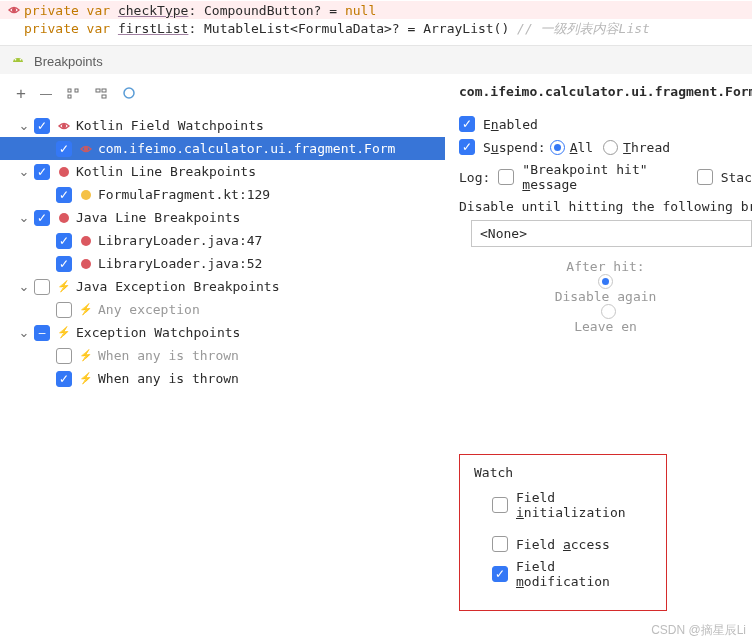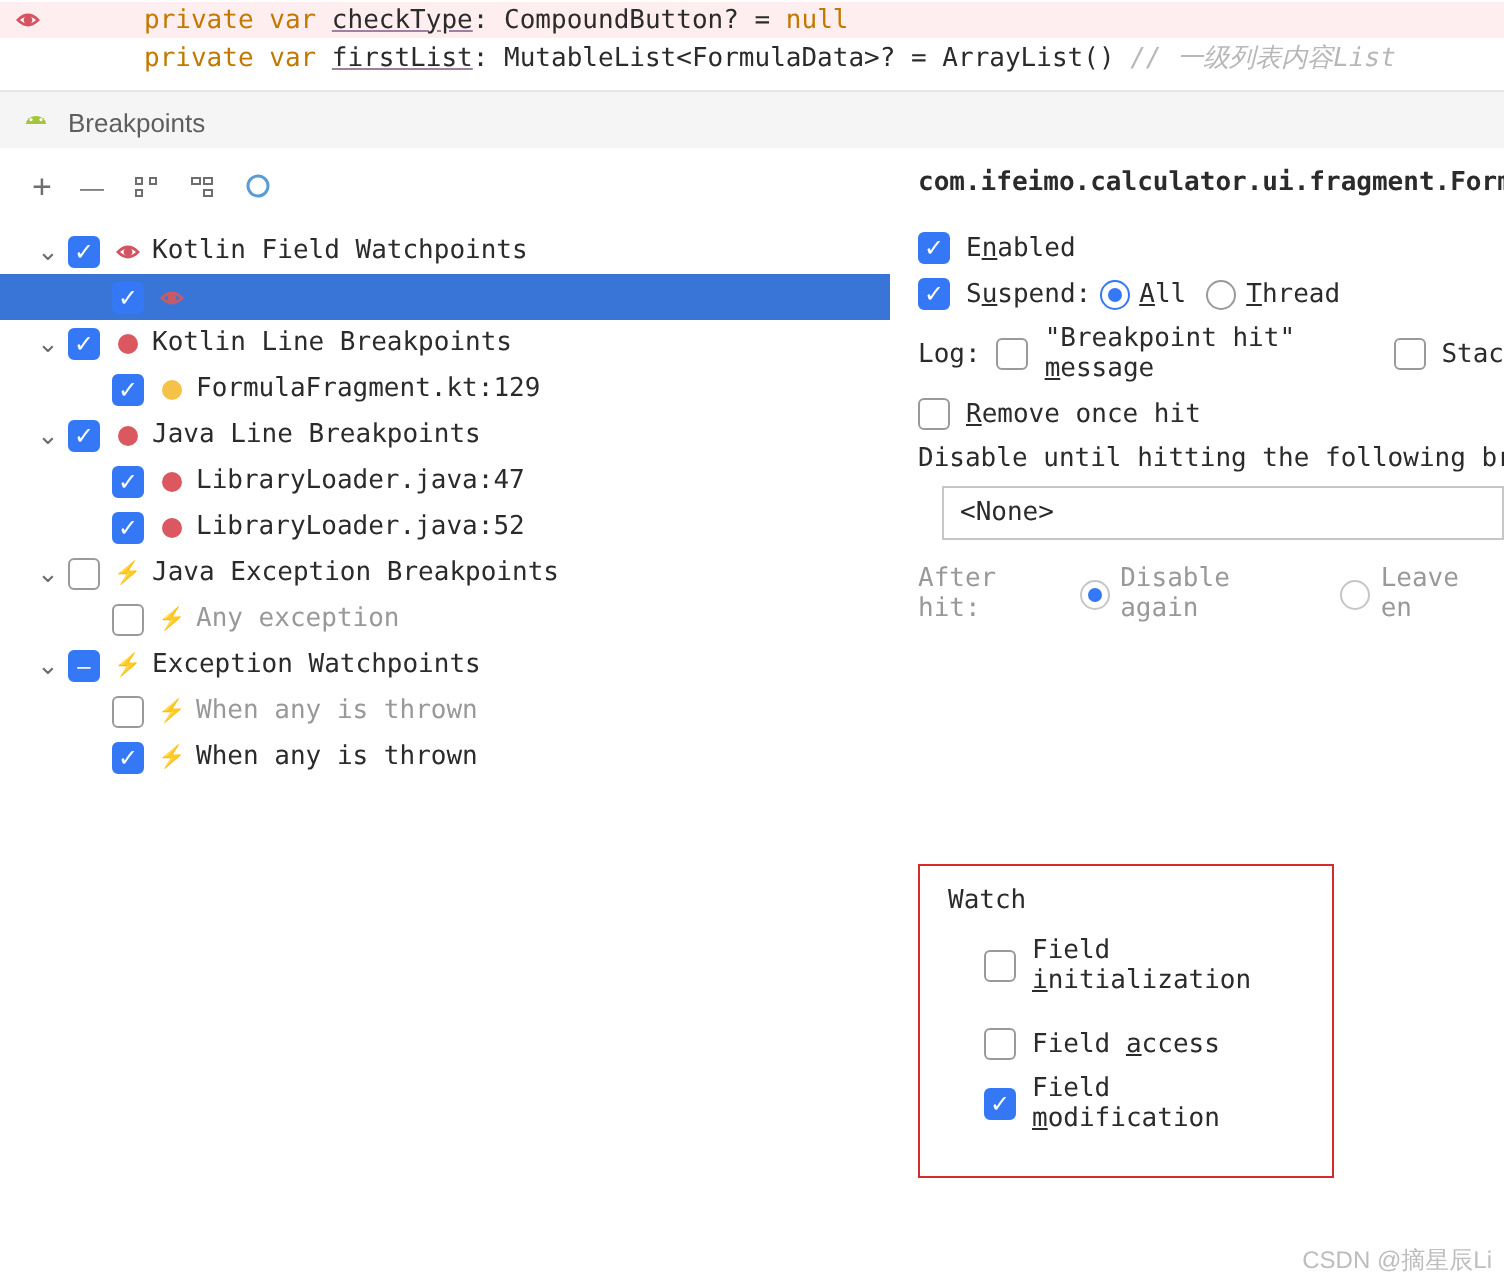--- a/index.html
+++ b/index.html
@@ -3,21 +3,21 @@
 <meta charset="utf-8">
 <style>
   * { box-sizing: border-box; margin: 0; padding: 0; }
   body { font-family: "Segoe UI", Tahoma, sans-serif; font-size: 13px; color: #2b2b2b; background: #fff; width: 752px; height: 643px; overflow: hidden; }
   .mono { font-family: "Consolas", "Menlo", monospace; }
   
   .code-area { background: #fff; border-bottom: 1px solid #e5e5e5; padding: 1px 0 6px; }
   .code-line { display: flex; align-items: center; padding: 1px 0 1px 6px; font-size: 13px; }
   .highlight-line { background: #ffeeef; }
   .gutter-icon { width: 16px; height: 16px; margin-right: 2px; display:inline-flex; align-items:center; justify-content:center; font-size:12px; color:#d45461; }
-  .code-text { margin-left: 48px; }
+  .code-text { }
   .kw { color: #c17900; font-weight: 500; }
   .null { color: #c17900; }
   .u { text-decoration: underline; text-decoration-color: #a080a0; }
   .comment { color: #b8b8b8; font-style: italic; }
   
   .panel-header { display: flex; align-items: flex-start; padding: 8px 10px 4px; background: #f5f5f5; }
   .android-icon { width:16px; height:16px; margin-right:8px; }
   .panel-title { color: #5e5e5e; }
   
   .split { display: flex; height: calc(100% - 88px); }
@@ -130,20 +130,21 @@
       </div>
       <div class="tree-row depth1 selected">
         <span class="chev"></span>
         <span class="chk checked">✓</span>
         <span class="node-icon sel-watch">
             <svg width="14" height="14" viewBox="0 0 14 14">
               <path d="M2 7 Q7 2 12 7 Q7 12 2 7 Z" fill="none" stroke="#c85b64" stroke-width="1.4"></path>
               <circle cx="7" cy="7" r="2.2" fill="#c85b64"></circle>
             </svg>
           </span>
+        <span class="tree-label">com.ifeimo.calculator.ui.fragment.Form</span>
       </div>
       <div class="tree-row">
         <span class="chev">⌄</span>
         <span class="chk checked">✓</span>
         <span class="node-icon bp-red">
             <svg width="12" height="12" viewBox="0 0 12 12">
               <circle cx="6" cy="6" r="5"></circle>
             </svg>
           </span>
         <span class="tree-label">Kotlin Line Breakpoints</span>
@@ -239,30 +240,26 @@
     </div>
 
     <div class="form-row">
       <label class="mono" style="margin-right:8px;">Log:</label>
       <span class="form-chk"></span>
       <label class="mono"><span>"Breakpoint hit" </span><u class="ak">m</u><span>essage</span></label>
       <span class="form-chk" style="margin-left:10px;"></span>
       <label class="mono">Stac</label>
     </div>
 
-    <div class="form-row">
-      <span class="form-chk"></span>
-      <label class="mono"><u class="ak">R</u><span>emove once hit</span></label>
-    </div>
 
     <div class="mono" style="margin-top:4px; white-space:nowrap; overflow:hidden;">Disable until hitting the following breakp</div>
 
     <div class="select-box">&lt;None&gt;</div>
 
-    <div class="form-row dim-text" style="margin-top:12px;">
+    <div class="form-row dim-text" style="margin-top:12px;flex-direction:column;">
       <label class="mono">After hit:</label>
       <span class="radio dim first on" style="border-color:#c6c6c6;"></span>
       <label class="mono">Disable again</label>
       <span class="radio dim"></span>
       <label class="mono">Leave en</label>
     </div>
 
     <div class="watch-group">
       <div class="watch-title">Watch</div>
       <div class="form-row" style="margin-left:18px;">

